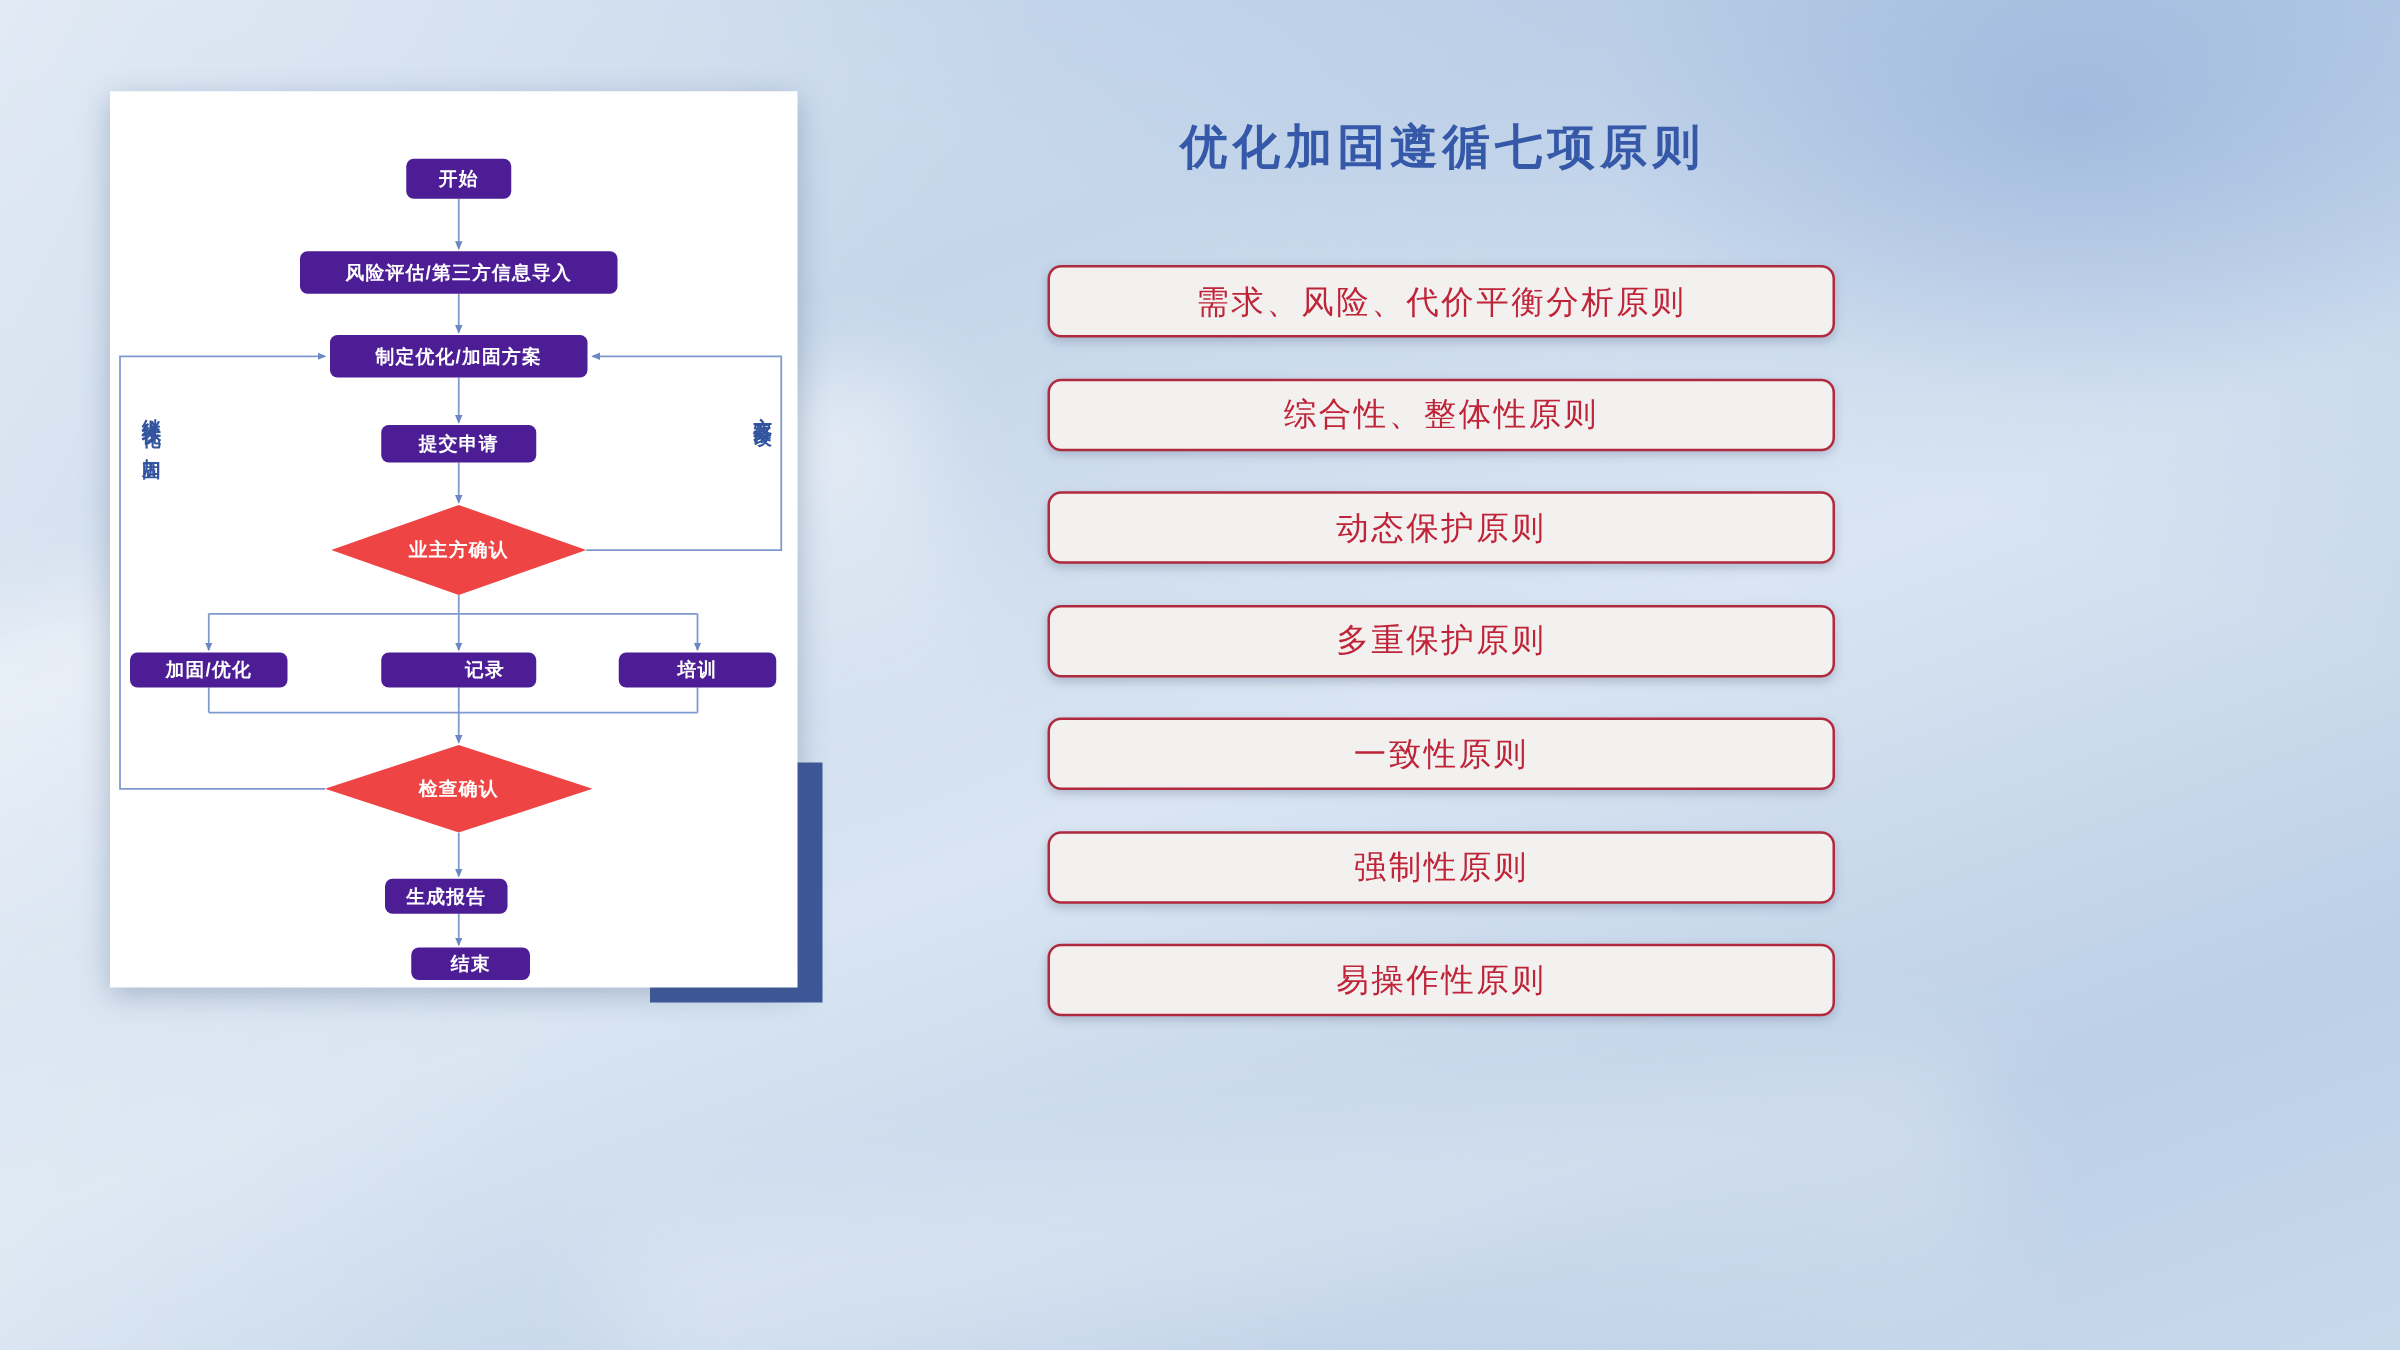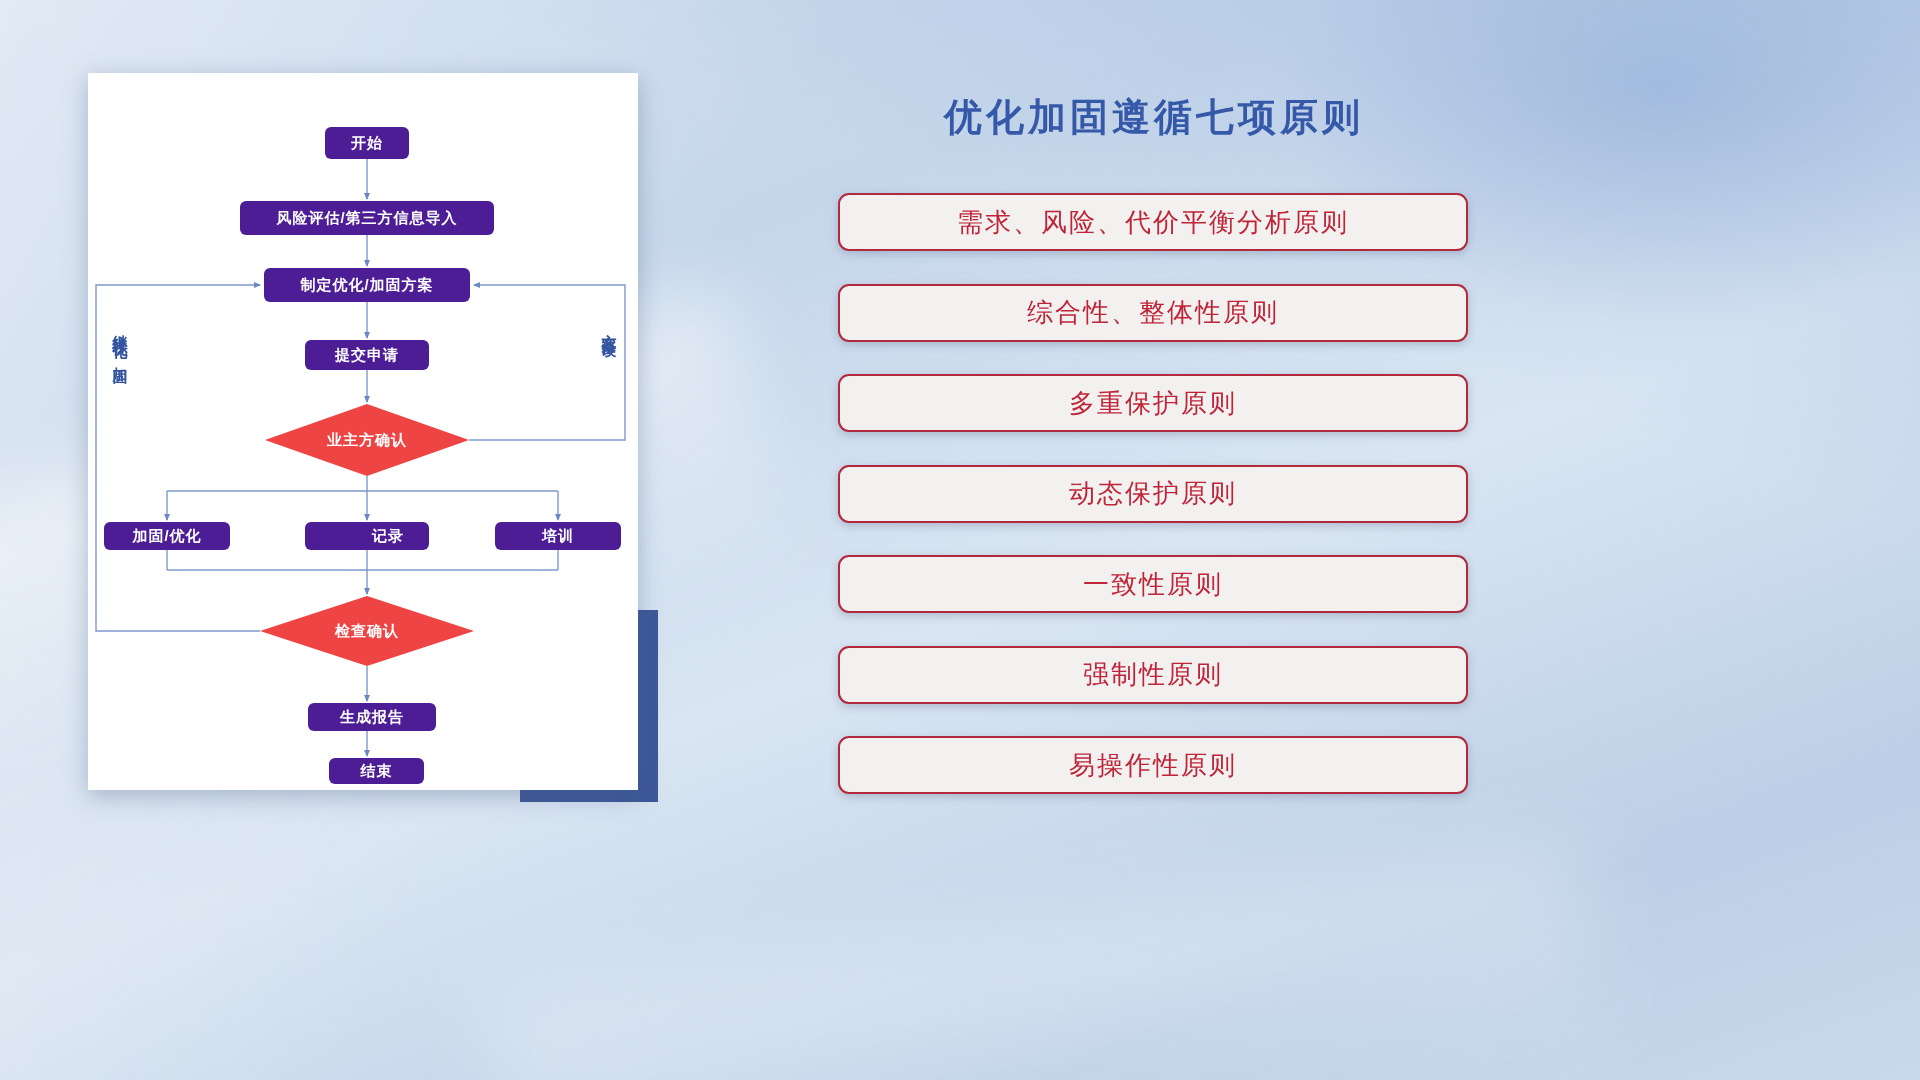--- a/index.html
+++ b/index.html
@@ -58,21 +58,21 @@
     white-space: nowrap;
   }
 
   
   .page-title {
     position: absolute; left: 840px; top: 92px; width: 628px;
     text-align: center; font-size: 38px; font-weight: bold;
     color: #3558a8; letter-spacing: 4px;
   }
   .principles {
-    position: absolute; left: 838px; top: 193px; width: 630px;
+    position: absolute; left: 838px; top: 212px; width: 630px;
     display: flex; flex-direction: column; gap: 32.5px; text-align: center;
   }
   .principle {
     height: 58px; width: 100%;
     background: #f2f1f0;
     border: 2px solid #b0293c;
     border-radius: 11px;
     display: flex; align-items: center; justify-content: center;
     box-shadow: 0 3px 8px rgba(90, 100, 130, 0.30);
   }
@@ -130,44 +130,44 @@
   <div class="diamond" style="left:177px; top:331px; width:204px; height:72px;">业主方确认</div>
 
   <div class="node" style="left:16px; top:449px; width:126px; height:28px;">加固/优化</div>
 
   <div class="node" style="left:217px; top:449px; width:124px; height:28px;padding-left:42px;">记录</div>
 
   <div class="node" style="left:407px; top:449px; width:126px; height:28px;">培训</div>
 
   <div class="diamond" style="left:172px; top:523px; width:214px; height:70px;">检查确认</div>
 
-  <div class="node" style="left:220px; top:630px; width:128px; height:28px;">生成报告</div>
+  <div class="node" style="left:220px; top:630px; width:98px; height:28px;">生成报告</div>
 
   <div class="node" style="left:241px; top:685px; width:95px; height:26px;">结束</div>
 
   <div class="vlabel" style="left:22px; top:250px;">继续优化/加固</div>
 
   <div class="vlabel" style="left:511px; top:248px;">方案修改</div>
 
 </div>
 
 <h1 class="page-title">优化加固遵循七项原则</h1>
 
 <div class="principles">
   <div class="principle">
     <span>需求、风险、代价平衡分析原则</span>
   </div>
   <div class="principle">
     <span>综合性、整体性原则</span>
   </div>
   <div class="principle">
-    <span>多重保护原则</span>
+    <span>动态保护原则</span>
   </div>
   <div class="principle">
-    <span>动态保护原则</span>
+    <span>多重保护原则</span>
   </div>
   <div class="principle">
     <span>一致性原则</span>
   </div>
   <div class="principle">
     <span>强制性原则</span>
   </div>
   <div class="principle">
     <span>易操作性原则</span>
   </div>

